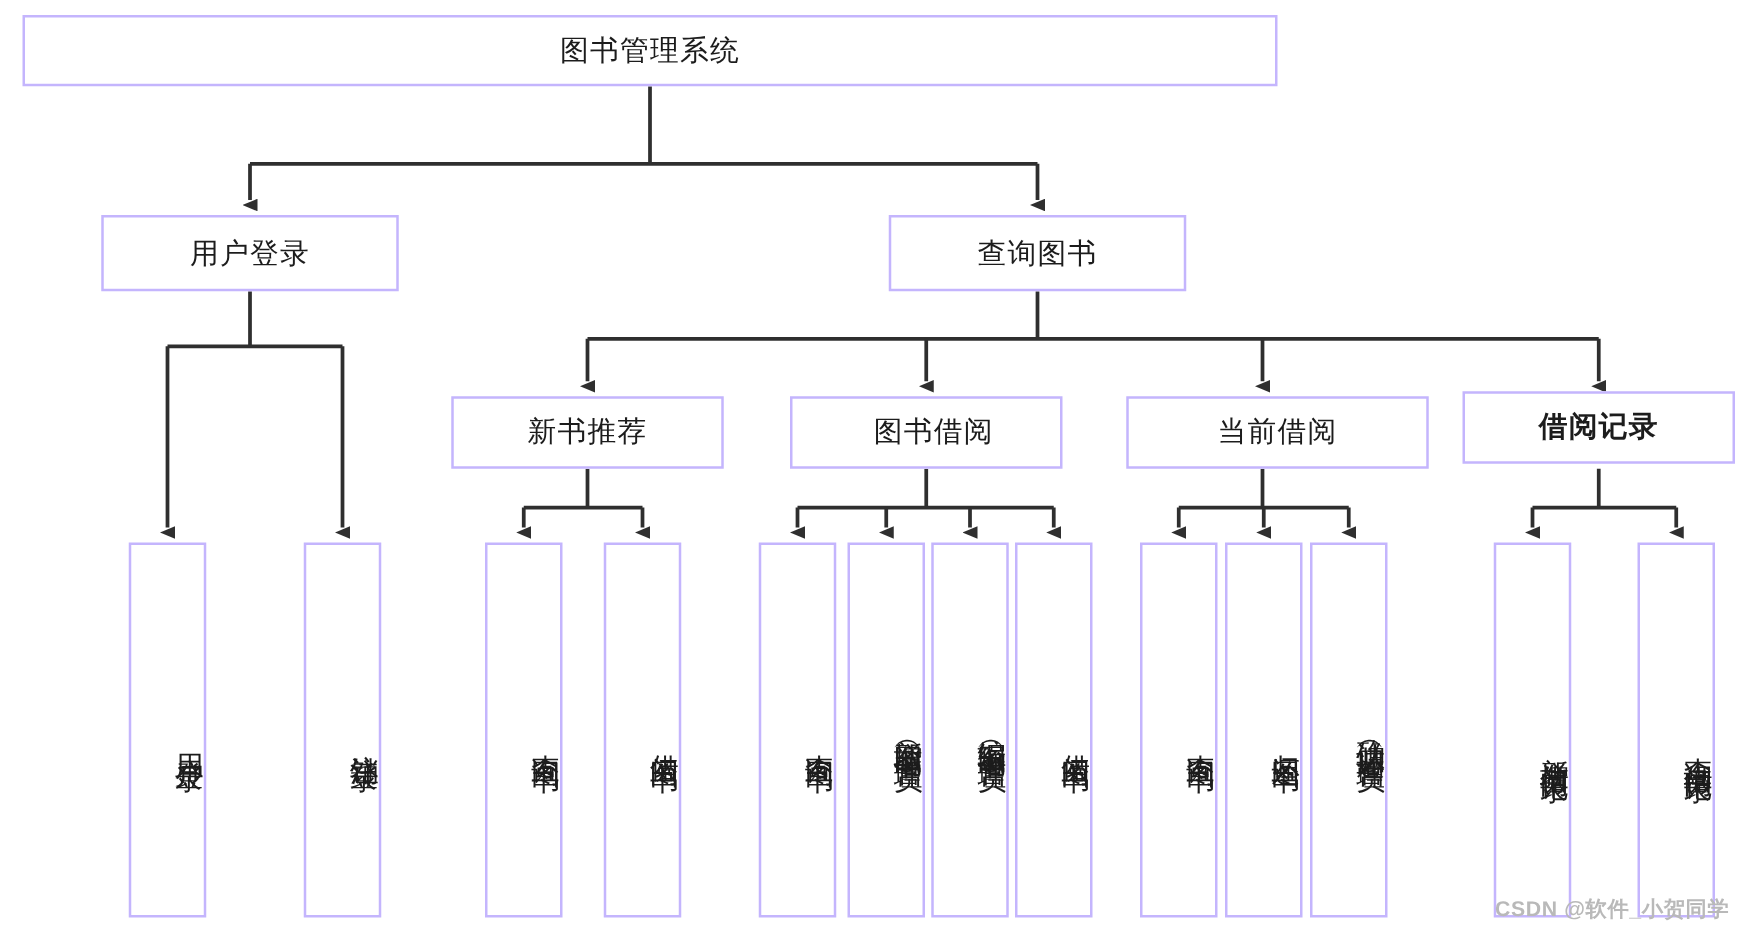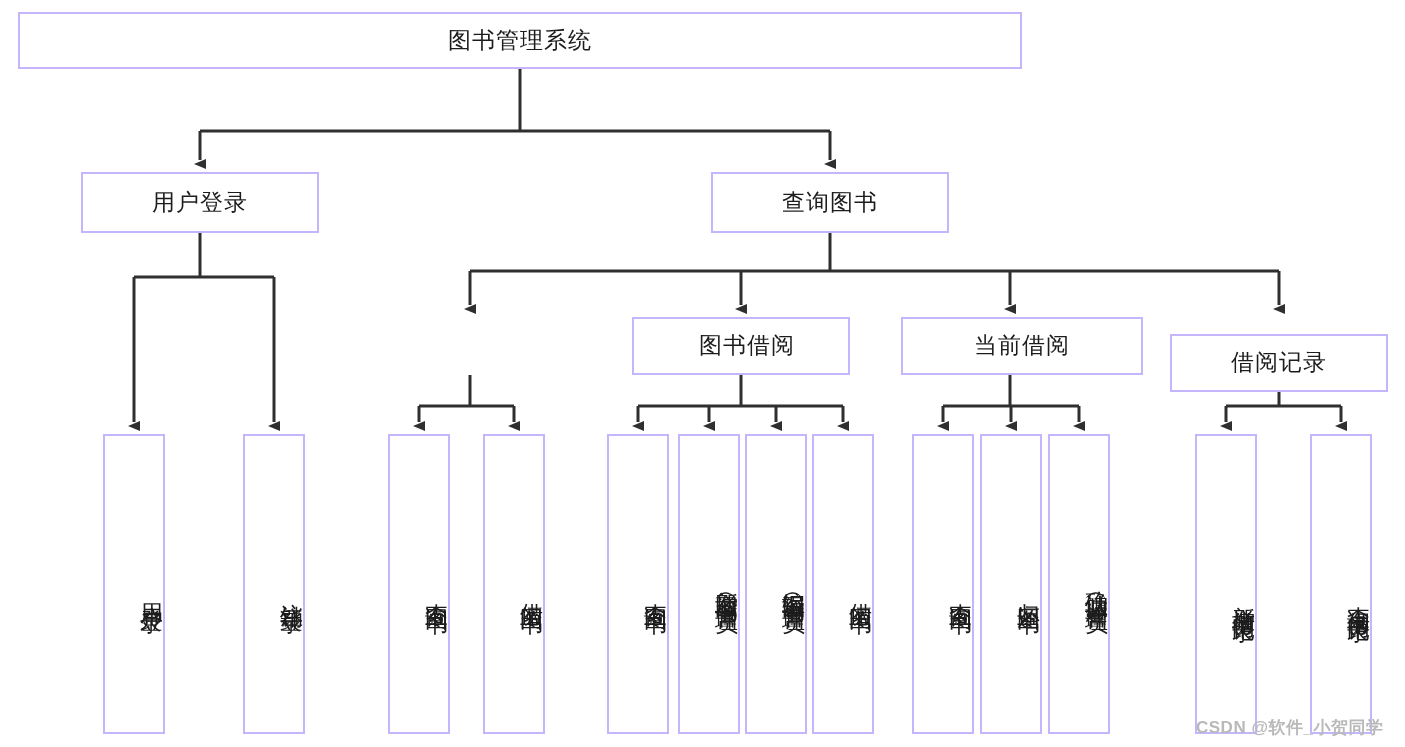--- a/index.html
+++ b/index.html
@@ -124,27 +124,30 @@
     <span>图书管理系统</span>
   </div>
 
   <div class="node node-h" style="left:81px;top:172px;width:238px;height:61px;">
     <span>用户登录</span>
   </div>
   <div class="node node-h" style="left:711px;top:172px;width:238px;height:61px;">
     <span>查询图书</span>
   </div>
 
+  <div class="node node-h" style="left:361px;top:317px;width:218px;height:58px;">
+    <span>新书推荐</span>
+  </div>
   <div class="node node-h" style="left:632px;top:317px;width:218px;height:58px;padding-left:12px;">
     <span>图书借阅</span>
   </div>
   <div class="node node-h" style="left:901px;top:317px;width:242px;height:58px;">
     <span>当前借阅</span>
   </div>
-  <div class="node node-h" style="left:1170px;top:334px;width:218px;height:58px;">
+  <div class="node node-h" style="left:1170px;top:313px;width:218px;height:58px;font-weight:bold;">
     <span>借阅记录</span>
   </div>
 
   <div class="node node-v" style="left:103px;top:434px;width:62px;height:300px;">
     <span>用户登录</span>
   </div>
   <div class="node node-v" style="left:243px;top:434px;width:62px;height:300px;">
     <span>注销登录</span>
   </div>
   <div class="node node-v" style="left:388px;top:434px;width:62px;height:300px;">

